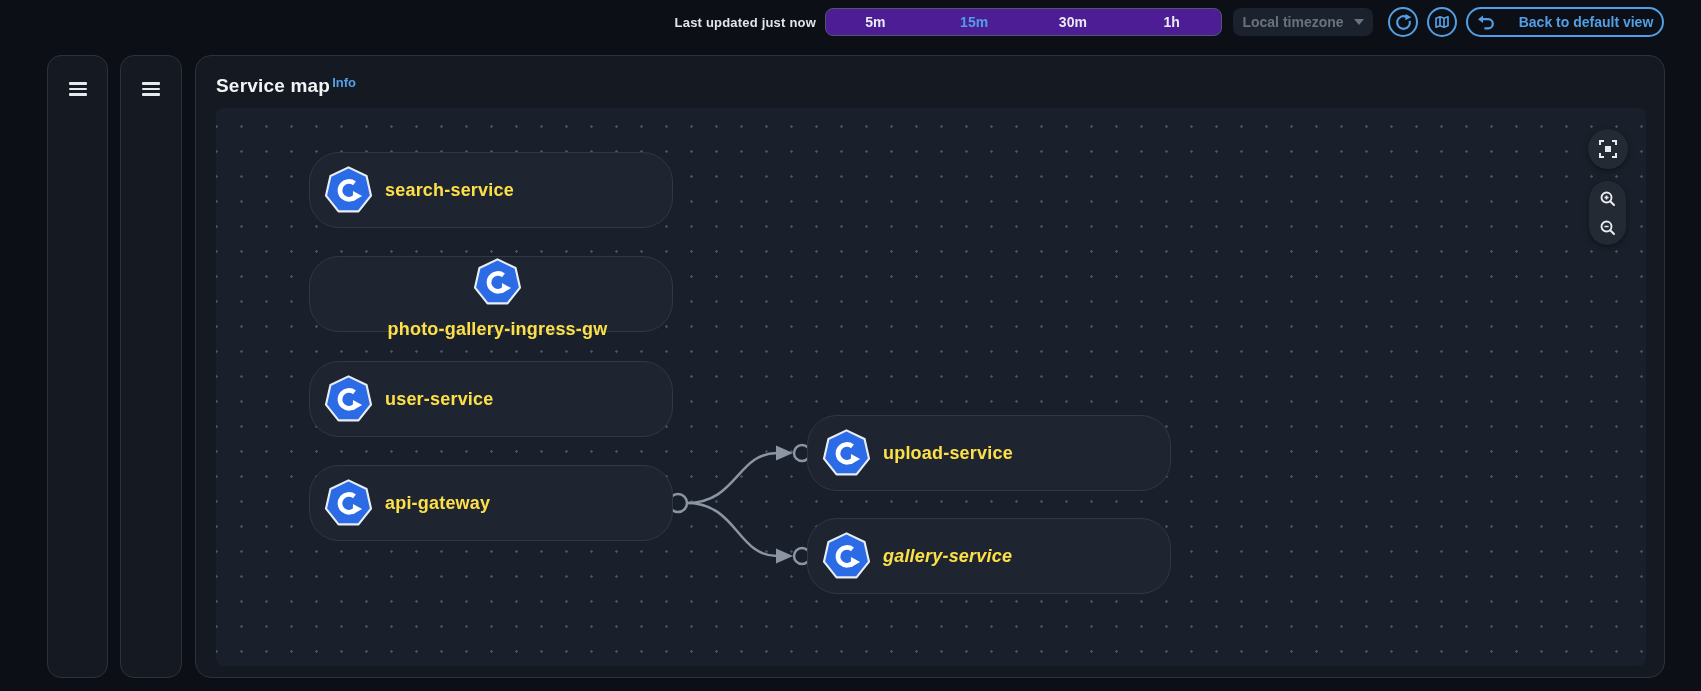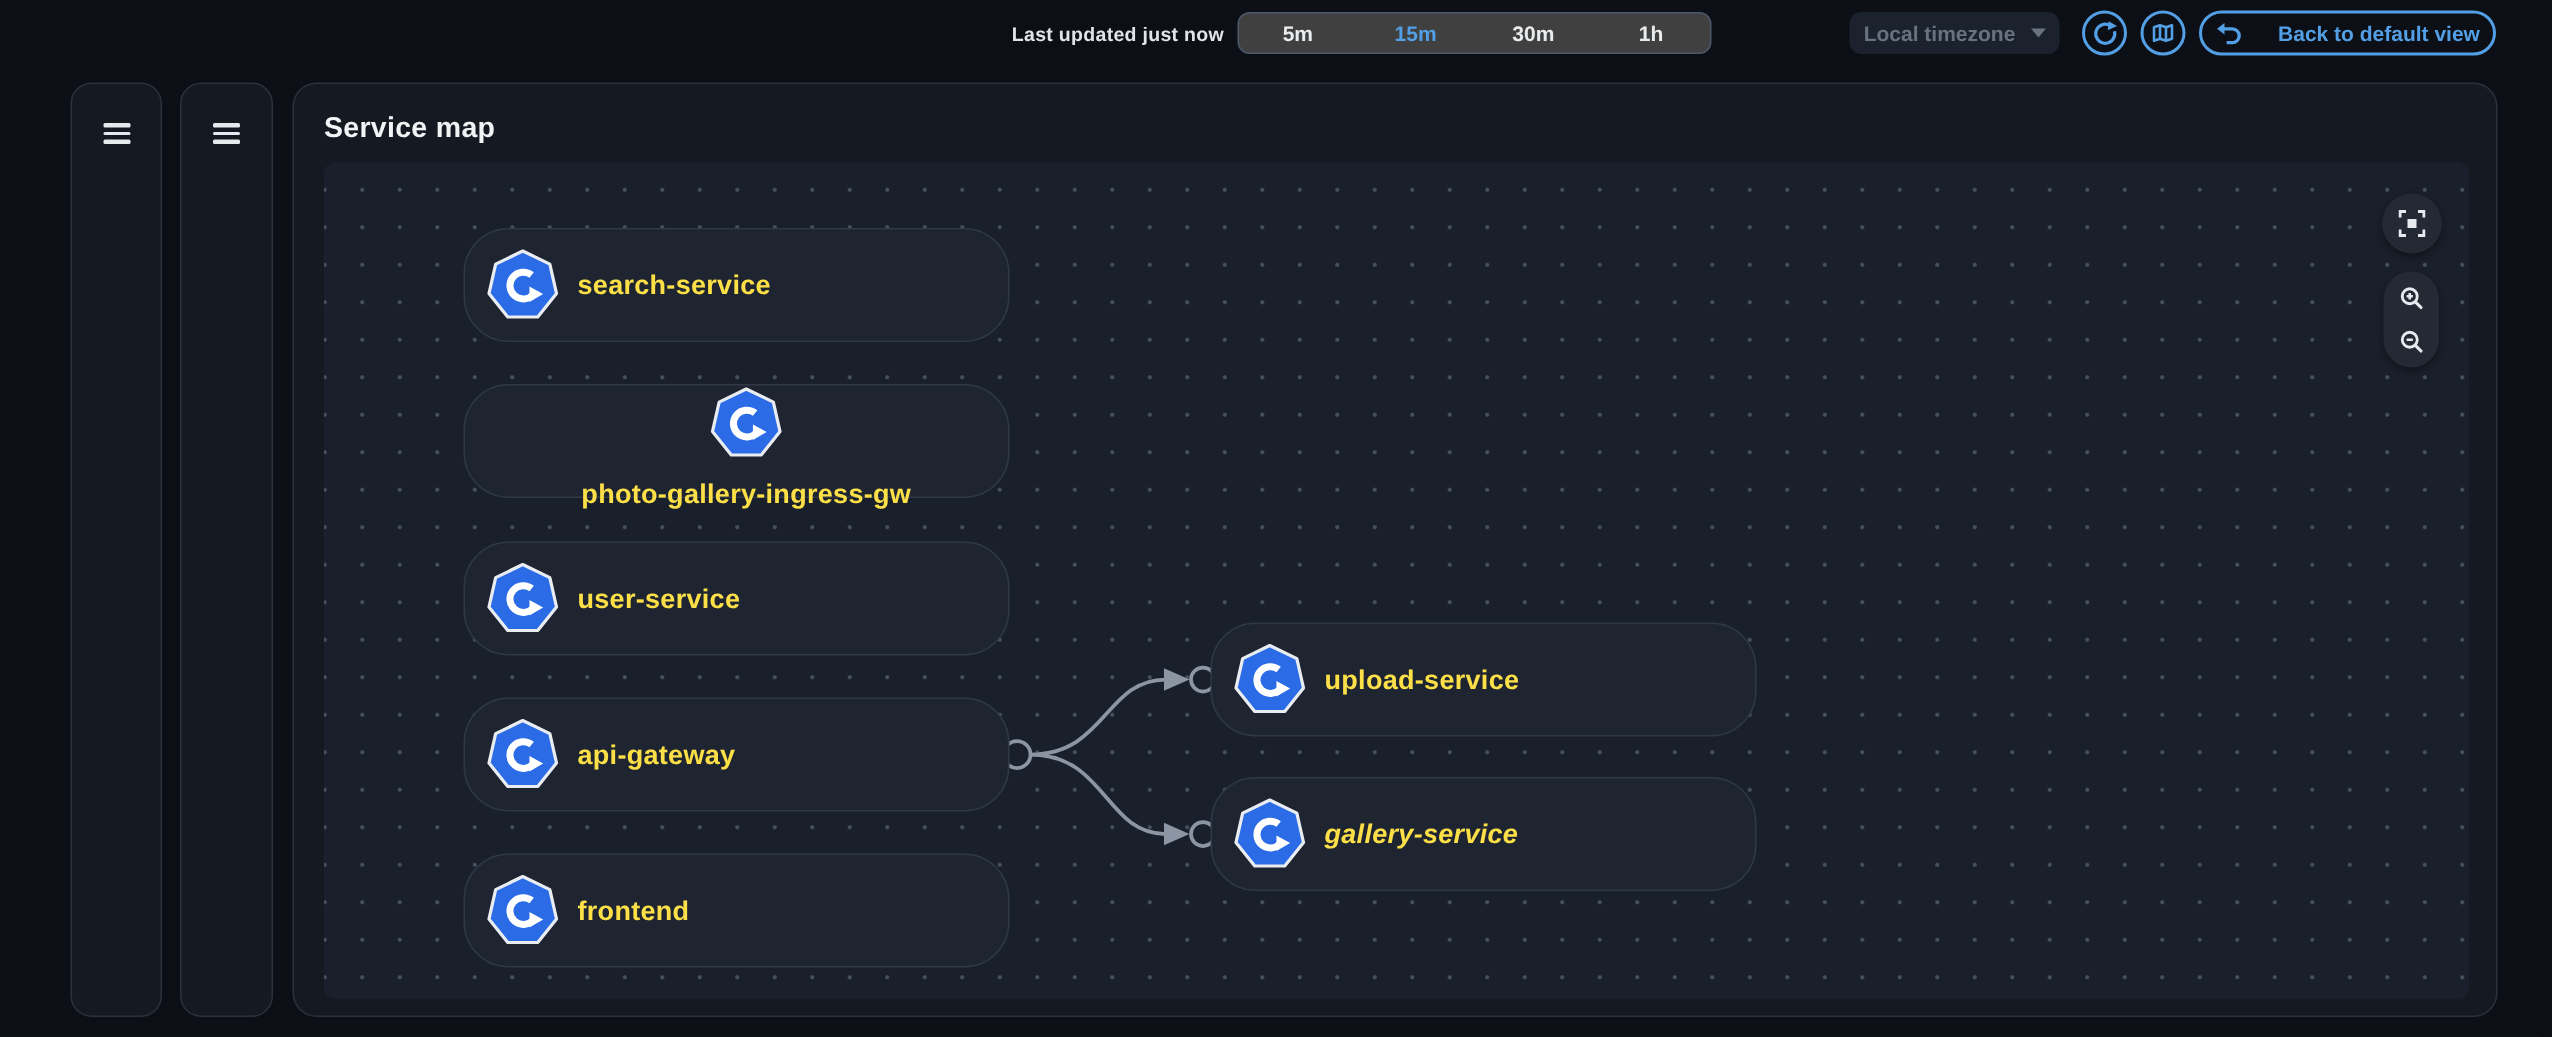--- a/index.html
+++ b/index.html
@@ -10,22 +10,22 @@
     font-family:"Liberation Sans","DejaVu Sans",sans-serif;
     padding-left:12px;
   }
   
   .topbar { position:absolute; left:0; top:0; width:1701px; height:46px; }
   .last-updated {
     position:absolute; right:885px; top:15px; white-space:nowrap;
     font-size:13px; font-weight:700; color:#e1e5ea; letter-spacing:.2px;
   }
   .time-seg {
-    position:absolute; left:825px; top:8px; width:316px; height:28px;
-    display:flex; border:1px solid #4d586a; border-radius:8px; background:#404040;
+    position:absolute; left:825px; top:8px; width:397px; height:28px;
+    display:flex; border:1px solid #4d586a; border-radius:8px; background:#4c1d95;
     overflow:hidden;
   }
   .seg {
     flex:1; display:flex; align-items:center; justify-content:center;
     font-size:14px; font-weight:700; color:#e9ecef; cursor:pointer;
     font-family:inherit; background:transparent; border:none;
   }
   .seg.selected { color:#539fe5; }
   .tz-select {
     position:absolute; left:1233px; top:8px; width:140px; height:28px;
@@ -61,21 +61,21 @@
   .hamburger {
     margin:26px auto 0; width:18px; display:flex; flex-direction:column; gap:3px;
     cursor:pointer; background:transparent; border:none; padding:0;
   }
   .hamburger span { display:block; height:2.5px; width:18px; background:#e6eaee; border-radius:1px; }
   
   .main-panel {
     position:absolute; left:195px; top:55px; width:1470px; height:623px;
     background:#151a22; border:1px solid #2a323d; border-radius:16px;
   }
-  .panel-header { position:absolute; left:20px; top:19px; display:flex; align-items:flex-start; gap:25px;flex-direction:column; }
+  .panel-header { position:absolute; left:20px; top:19px; display:flex; align-items:flex-start; gap:2px; }
   .panel-title { font-size:19px; font-weight:700; color:#f1f3f5; letter-spacing:.2px; }
   .info-link { font-size:13px; font-weight:700; color:#539fe5; cursor:pointer; text-decoration:none; }
   .map-area {
     position:absolute; left:20px; top:52px; width:1430px; height:558px;
     border-radius:8px; background-color:#1a202b; overflow:hidden;
     background-image:radial-gradient(#49515f 1.25px, transparent 1.45px);
     background-size:25px 25px; background-position:13px 6px;
   }
   .edge-layer { position:absolute; left:0; top:0; width:100%; height:100%; pointer-events:none; }
   
@@ -230,30 +230,20 @@
         <div class="svc-node" style="left: 93px; top: 253px; width: 364px; height: 76px;">
     <span class="svc-icon">
       <svg width="51" height="51" viewBox="0 0 48 48">
         <polygon class="hept" points="24,2.2 41,10.4 45.2,28.9 33.4,43.6 14.6,43.6 2.8,28.9 7,10.4" stroke="#e9edf2" stroke-width="2" stroke-linejoin="round" fill="#2b6be6"></polygon>
         <path d="M 29.6 17.3 A 8.4 8.4 0 1 0 30.6 29.5" fill="none" stroke="#ffffff" stroke-width="4.4"></path>
         <polygon points="28.2,24.4 28.2,34.2 36.8,29.2" fill="#ffffff"></polygon>
       </svg>
     </span>
     <span class="svc-label">user-service</span>
   </div>
-        <div class="svc-node" style="left: 93px; top: 461px; width: 364px; height: 76px;">
-    <span class="svc-icon">
-      <svg width="51" height="51" viewBox="0 0 48 48">
-        <polygon class="hept" points="24,2.2 41,10.4 45.2,28.9 33.4,43.6 14.6,43.6 2.8,28.9 7,10.4" stroke="#e9edf2" stroke-width="2" stroke-linejoin="round" fill="#2b6be6"></polygon>
-        <path d="M 29.6 17.3 A 8.4 8.4 0 1 0 30.6 29.5" fill="none" stroke="#ffffff" stroke-width="4.4"></path>
-        <polygon points="28.2,24.4 28.2,34.2 36.8,29.2" fill="#ffffff"></polygon>
-      </svg>
-    </span>
-    <span class="svc-label">frontend</span>
-  </div>
         <div class="svc-node" style="left: 591px; top: 307px; width: 364px; height: 76px;">
     <span class="svc-icon">
       <svg width="51" height="51" viewBox="0 0 48 48">
         <polygon class="hept" points="24,2.2 41,10.4 45.2,28.9 33.4,43.6 14.6,43.6 2.8,28.9 7,10.4" stroke="#e9edf2" stroke-width="2" stroke-linejoin="round" fill="#2b6be6"></polygon>
         <path d="M 29.6 17.3 A 8.4 8.4 0 1 0 30.6 29.5" fill="none" stroke="#ffffff" stroke-width="4.4"></path>
         <polygon points="28.2,24.4 28.2,34.2 36.8,29.2" fill="#ffffff"></polygon>
       </svg>
     </span>
     <span class="svc-label">upload-service</span>
   </div>

